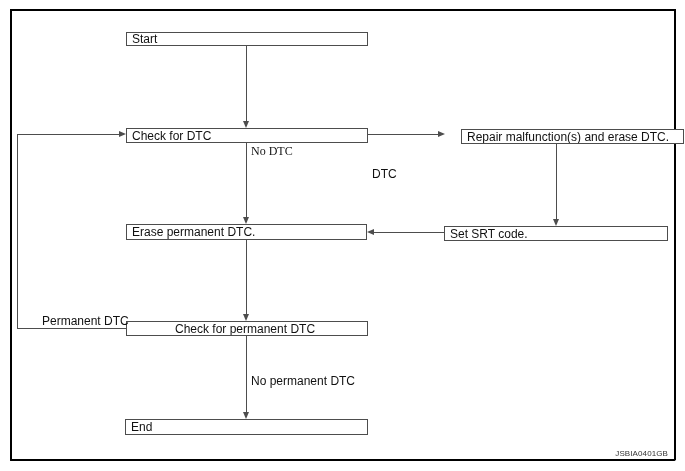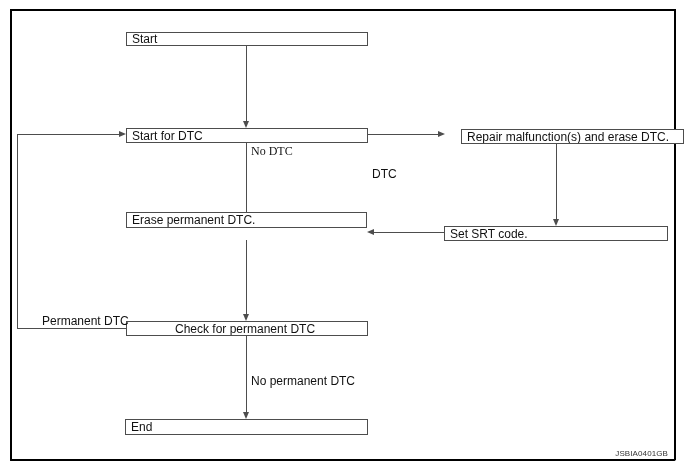--- a/index.html
+++ b/index.html
@@ -118,25 +118,25 @@
   <div class="vline" style="left:246px; top:336px; height:76px;"></div>
   <div class="ah-down" style="left:243px; top:412px;"></div>
 
   <div class="hline" style="left:17px; top:328px; width:109px;"></div>
   <div class="vline" style="left:17px; top:134px; height:195px;"></div>
   <div class="hline" style="left:17px; top:134px; width:102px;"></div>
   <div class="ah-right" style="left:119px; top:131px;"></div>
 
   <div class="node" style="left:126px; top:32px; width:242px; height:14px;">Start</div>
 
-  <div class="node" style="left:126px; top:128px; width:242px; height:15px;">Start for DTC</div>
+  <div class="node" style="left:126px; top:128px; width:242px; height:15px;">Check for DTC</div>
 
   <div class="node" style="left:445px; top:129px; width:223px; height:15px;margin-left:16px;">Repair malfunction(s) and erase DTC.</div>
 
-  <div class="node" style="left:126px; top:212px; width:241px; height:16px;">Erase permanent DTC.</div>
+  <div class="node" style="left:126px; top:224px; width:241px; height:16px;">Erase permanent DTC.</div>
 
   <div class="node" style="left:444px; top:226px; width:224px; height:15px;">Set SRT code.</div>
 
   <div class="node" style="left:126px; top:321px; width:242px; height:15px;padding-left:48px;">Check for permanent DTC</div>
 
   <div class="node" style="left:125px; top:419px; width:243px; height:16px;">End</div>
 
   <div class="elabel" style="left:372px; top:120px;margin-top:48px;">DTC</div>
 
   <div class="elabel" style="left:251px; top:145px;font-family:Liberation Serif, serif;">No DTC</div>

